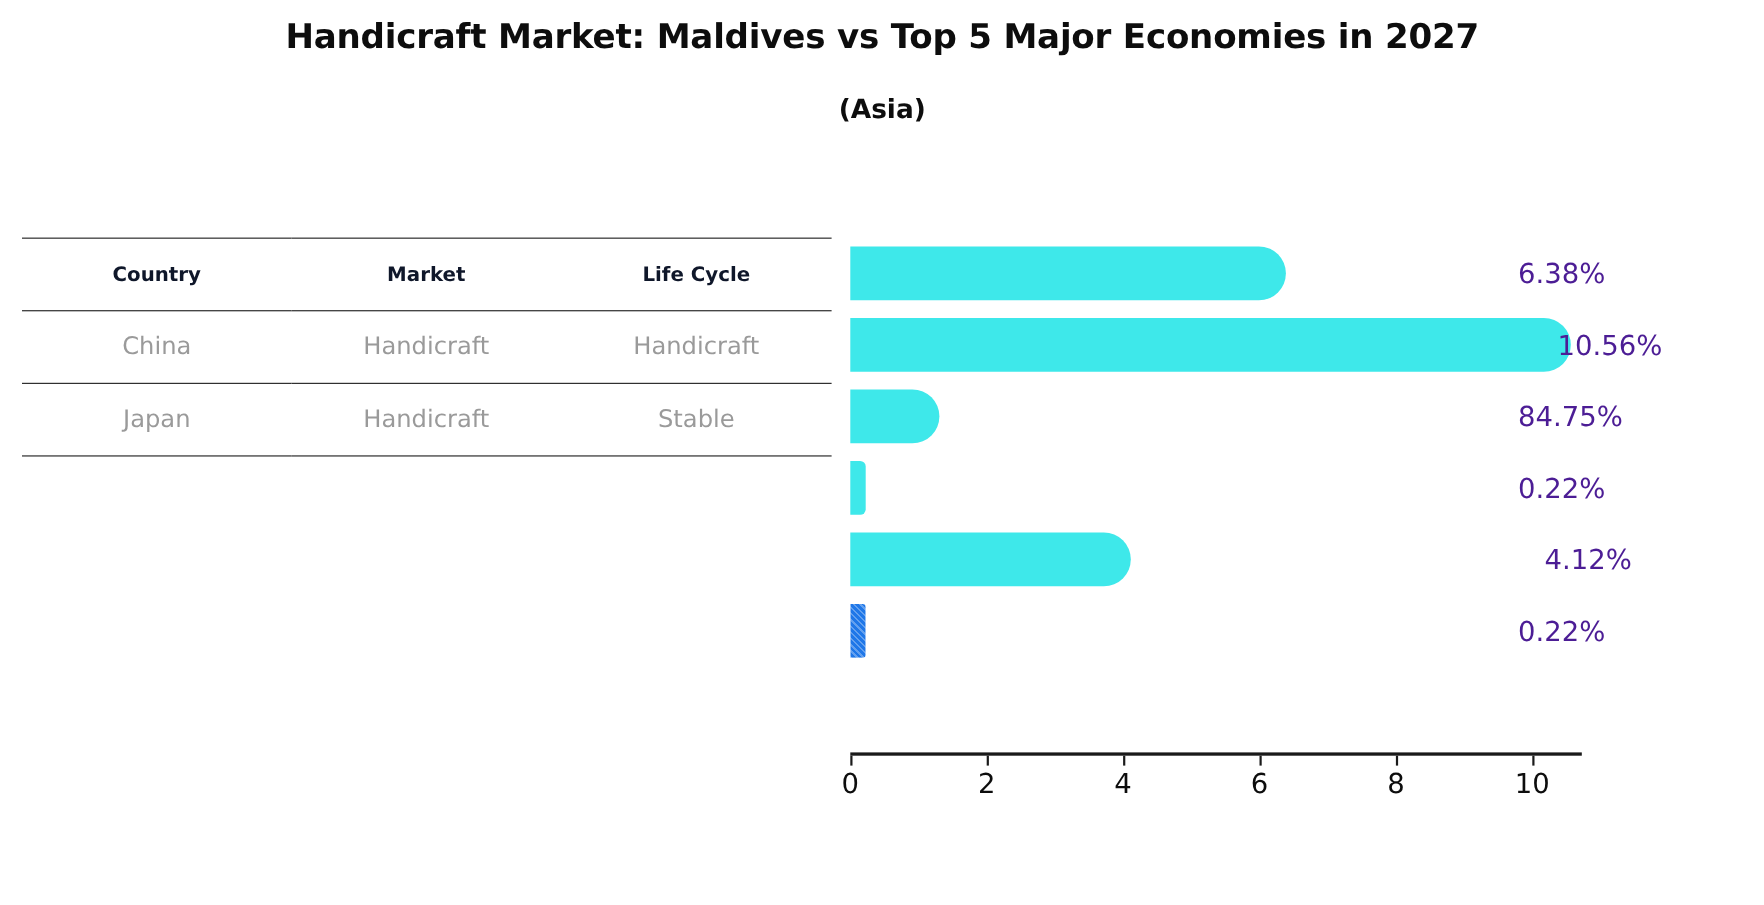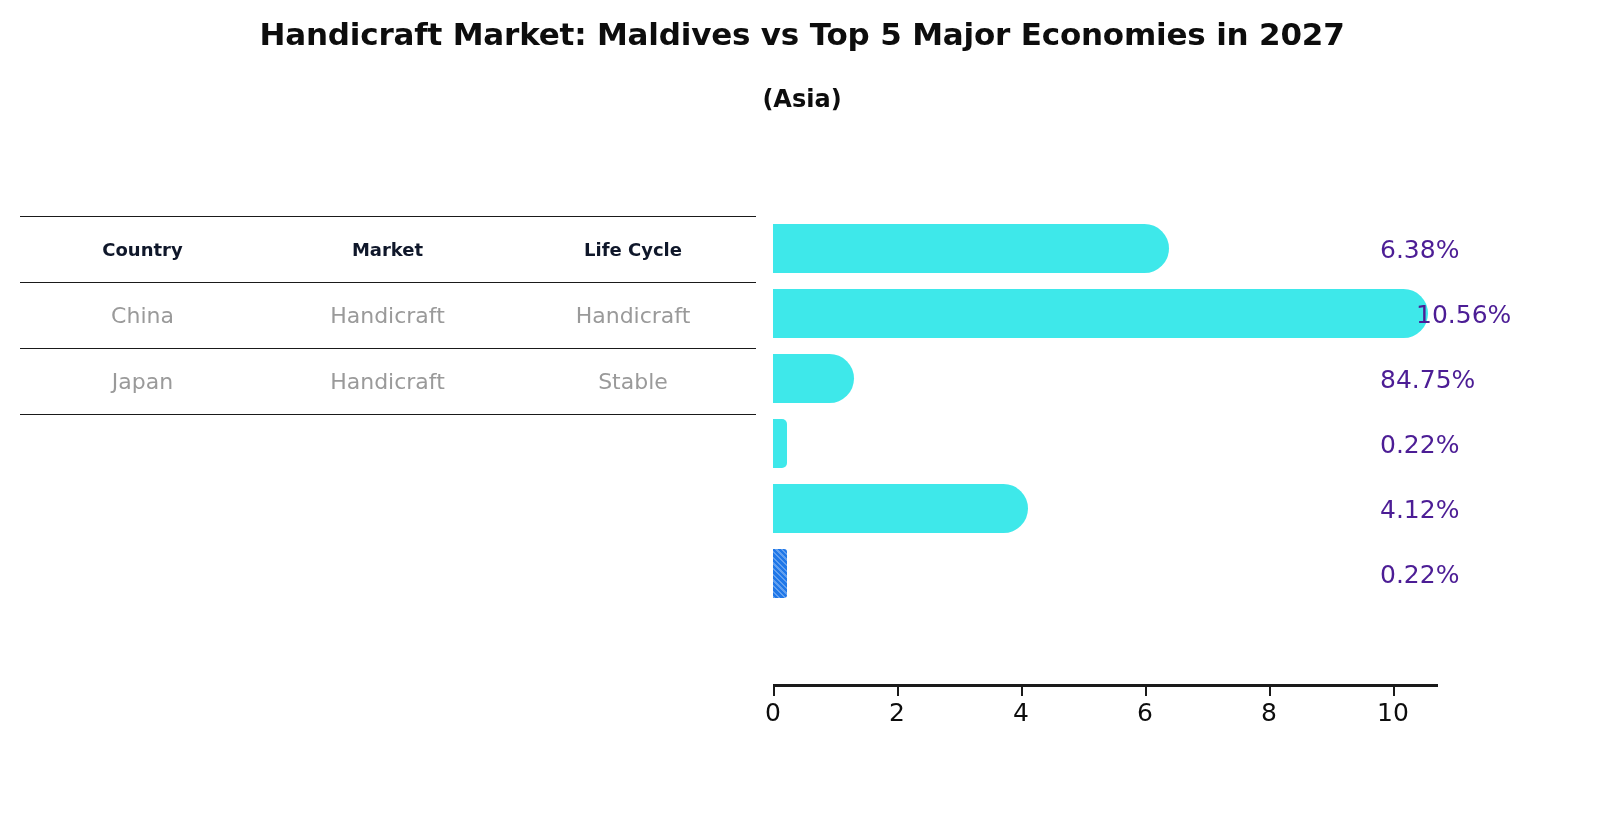--- a/index.html
+++ b/index.html
@@ -215,21 +215,21 @@
       <div class="bar-row" style="top: 325px;">
         <div class="bar maldives" title="Maldives: 0.22%" style="width: 13.64px;"></div>
       </div>
     </div>
 
   <div id="value-labels">
       <div class="value-label" style="top: 248.5px;">6.38%</div>
       <div class="value-label" style="top: 313.5px; margin-left: 36px;">10.56%</div>
       <div class="value-label" style="top: 378.5px;">84.75%</div>
       <div class="value-label" style="top: 443.5px;">0.22%</div>
-      <div class="value-label" style="top: 508.5px;">4.12%</div>
+      <div class="value-label" style="top: 508.5px; margin-left: 24px;">4.12%</div>
       <div class="value-label" style="top: 573.5px;">0.22%</div>
     </div>
 
   <div class="axis-line"></div>
   <div id="ticks">
       <div class="tick" style="left: 773px;"></div>
       <div class="tick-label" style="left: 773px;">0</div>
       <div class="tick" style="left: 897px;"></div>
       <div class="tick-label" style="left: 897px;">2</div>
       <div class="tick" style="left: 1021px;"></div>

